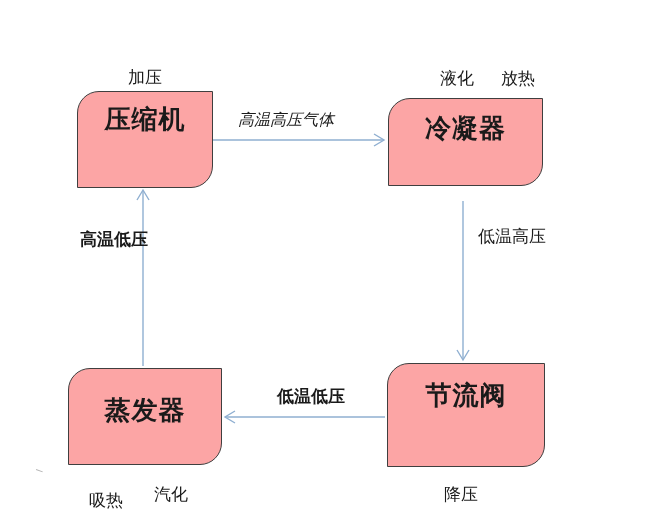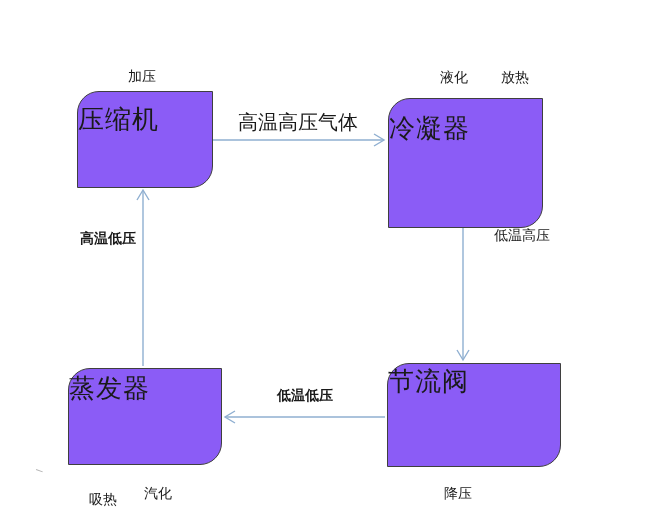--- a/index.html
+++ b/index.html
@@ -18,40 +18,42 @@
     width: 650px; height: 524px;
     pointer-events: none;
   }
   .arrows line, .arrows path {
     stroke: #8fafd1;
     stroke-width: 1.4;
     fill: none;
   }
   .node {
     position: absolute;
-    background: #8b5cf6;
+    background: #fca5a5;
     border: 1.4px solid #3f3f3f;
     border-radius: 22px 0 22px 0;
     box-sizing: border-box;
     display: flex;
+    justify-content: center;
     align-items: flex-start;
+    font-weight: bold;
   }
   .node-label {
     font-size: 26px;
     line-height: 1.1;
     letter-spacing: 1px;
     white-space: nowrap;
   }
   .lbl {
     position: absolute;
-    font-size: 14px;
+    font-size: 17px;
     line-height: 1.1;
     white-space: nowrap;
   }
-  .lbl-mid { font-size: 20px; }
+  .lbl-mid { font-size: 16px; font-style: italic; }
   .stray {
     position: absolute;
     left: 35px; top: 470px;
     width: 7px; height: 5px;
     border-top: 1.5px solid #b5b5b5;
     transform: rotate(20deg);
   }
 </style>
 </head>
 <body>
@@ -78,39 +80,39 @@
     <g>
       <line x1="143" y1="366" x2="143" y2="191"></line>
       <path d="M137,200 L143,190 L149,200"></path>
     </g>
   </svg>
 
   <div class="node" style="left:77px; top:91px; width:136px; height:97px; padding-top:13px;">
     <span class="node-label">压缩机</span>
   </div>
 
-  <div class="node" style="left:388px; top:98px; width:155px; height:130px; padding-top:15px;">
+  <div class="node" style="left:388px; top:98px; width:155px; height:88px; padding-top:15px;">
     <span class="node-label">冷凝器</span>
   </div>
 
-  <div class="node" style="left:68px; top:368px; width:154px; height:97px; padding-top:5px;">
+  <div class="node" style="left:68px; top:368px; width:154px; height:97px; padding-top:27px;">
     <span class="node-label">蒸发器</span>
   </div>
 
-  <div class="node" style="left:387px; top:363px; width:174px; height:104px; padding-top:3px;">
+  <div class="node" style="left:387px; top:363px; width:158px; height:104px; padding-top:17px;">
     <span class="node-label">节流阀</span>
   </div>
 
   <span class="lbl lbl-mid" style="left:238px; top:111px;">高温高压气体</span>
-  <span class="lbl" style="left:478px; top:228px;margin-left:16px;">低温高压</span>
+  <span class="lbl" style="left:478px; top:228px;">低温高压</span>
   <span class="lbl" style="left:277px; top:388px;font-weight:bold;">低温低压</span>
   <span class="lbl" style="left:80px; top:231px;font-weight:bold;">高温低压</span>
 
   <span class="lbl" style="left:128px; top:69px;">加压</span>
   <span class="lbl" style="left:440px; top:70px;">液化</span>
   <span class="lbl" style="left:501px; top:70px;">放热</span>
   <span class="lbl" style="left:89px; top:492px;">吸热</span>
-  <span class="lbl" style="left:144px; top:486px;text-align:right;">汽化</span>
+  <span class="lbl" style="left:154px; top:486px;text-align:right;">汽化</span>
   <span class="lbl" style="left:444px; top:486px;">降压</span>
 
   <div class="stray"></div>
 
 </div>
 
 </body></html>

